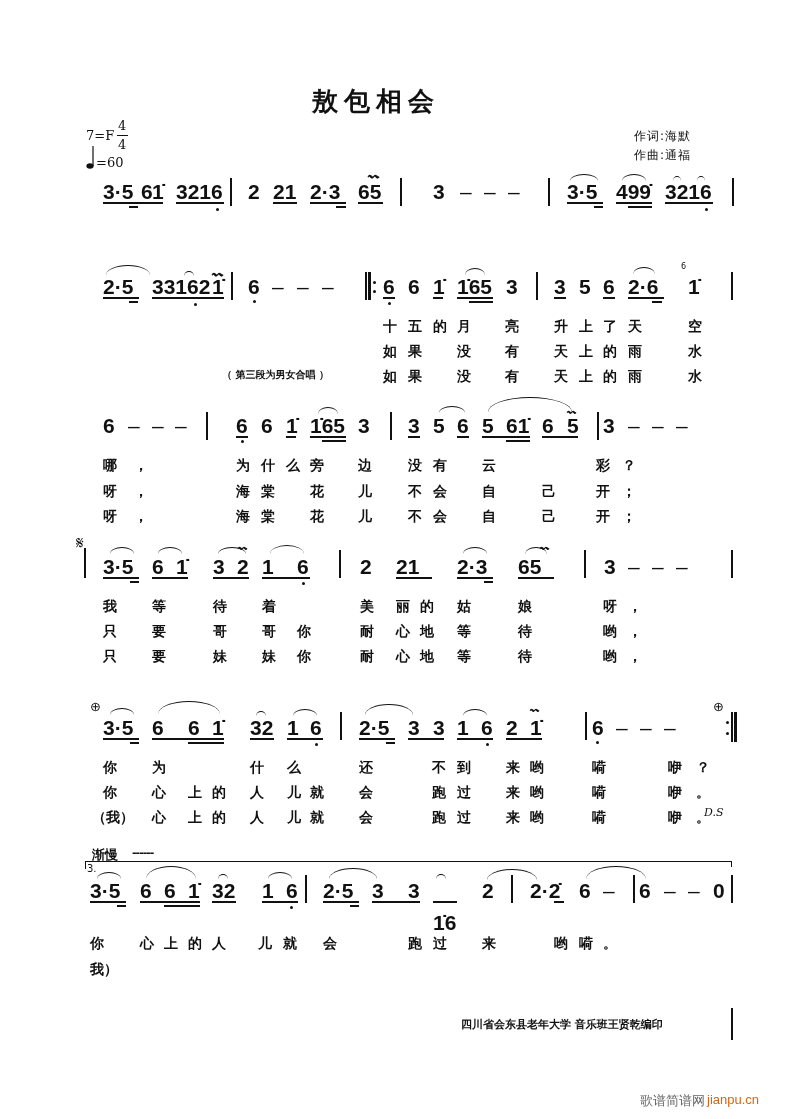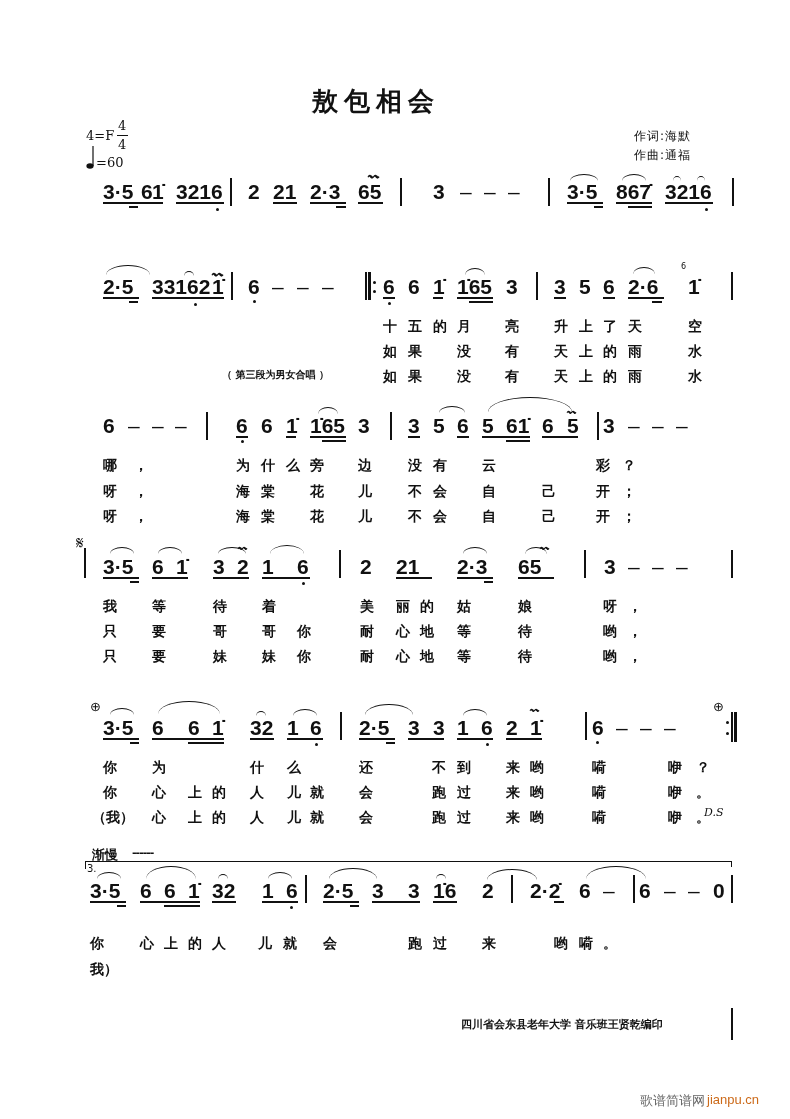--- a/index.html
+++ b/index.html
@@ -18,21 +18,21 @@
   .arc { position: absolute; border-top: 1.3px solid #111; border-radius: 50% 50% 0 0 / 100% 100% 0 0; }
   .bracket { position: absolute; border-top: 1.3px solid #111; }
   .foot { font-size: 11px; font-weight: bold; }
   .wm { font-family: "DejaVu Serif", serif; font-size: 13px; color: #666; }
   .wm2 { font-family: "Liberation Sans", sans-serif; font-size: 13px; color: #cc6a1a; }
 </style>
 </head>
 <body>
 
 <div class="abs title" style="left:312px;top:84px;">敖包相会</div>
-<div class="abs meta" style="left:86px;top:128px;">4=F</div>
+<div class="abs meta" style="left:86px;top:128px;">7=F</div>
 <div class="abs meta" style="left:118px;top:118px;">4</div>
 <div class="abs" style="left:117px;top:135px;width:11px;height:1px;background:#111;"></div>
 <div class="abs meta" style="left:118px;top:137px;">4</div>
 <div class="abs" style="left:86px;top:146px;width:10px;height:24px;">
   <svg width="10" height="24">
       <line x1="7" y1="0" x2="7" y2="20" stroke="#111" stroke-width="1.2"></line>
       <ellipse cx="4" cy="20" rx="3.6" ry="2.8" fill="#111"></ellipse>
     </svg>
 </div>
 <div class="abs meta" style="left:96px;top:155px;">=60</div>
@@ -61,21 +61,21 @@
   <div class="abs small" style="left:368px;top:167px;font-weight:bold;">〰</div>
   <div class="bar" style="left:400px;top:178px;height:28px;"></div>
 
   <div class="abs note" style="left:433px;top:181px;">3</div>
   <div class="abs note" style="left:460px;top:181px;font-weight:normal;">–</div>
   <div class="abs note" style="left:484px;top:181px;font-weight:normal;">–</div>
   <div class="abs note" style="left:508px;top:181px;font-weight:normal;">–</div>
   <div class="bar" style="left:548px;top:178px;height:28px;"></div>
 
   <div class="abs note" style="left:567px;top:181px;">3·5</div>
-  <div class="abs note" style="left:616px;top:181px;">867̇</div>
+  <div class="abs note" style="left:616px;top:181px;">499̇</div>
   <div class="abs note" style="left:665px;top:181px;">3216</div>
   <div class="arc" style="left:570px;top:174px;width:28px;height:6px;"></div>
   <div class="arc" style="left:622px;top:174px;width:24px;height:6px;"></div>
   <div class="arc" style="left:673px;top:176px;width:8px;height:4px;"></div>
   <div class="arc" style="left:697px;top:176px;width:8px;height:4px;"></div>
   <div class="ul" style="left:567px;top:202px;width:36px;"></div>
   <div class="ul" style="left:594px;top:206px;width:9px;"></div>
   <div class="ul" style="left:616px;top:202px;width:36px;"></div>
   <div class="ul" style="left:628px;top:206px;width:24px;"></div>
   <div class="ul" style="left:665px;top:202px;width:48px;"></div>
@@ -472,21 +472,21 @@
   <div class="dot" style="left:290px;top:906px;"></div>
   <div class="bar" style="left:305px;top:875px;height:28px;"></div>
 
   <div class="abs note" style="left:323px;top:880px;">2·5</div>
   <div class="arc" style="left:329px;top:868px;width:48px;height:10px;"></div>
   <div class="ul" style="left:323px;top:901px;width:36px;"></div>
   <div class="ul" style="left:350px;top:905px;width:9px;"></div>
   <div class="abs note" style="left:372px;top:880px;">3</div>
   <div class="abs note" style="left:408px;top:880px;">3</div>
   <div class="ul" style="left:372px;top:901px;width:48px;"></div>
-  <div class="abs note" style="left:433px;top:880px;">1̇6</div>
+  <div class="abs note" style="left:433px;top:912px;">1̇6</div>
   <div class="arc" style="left:436px;top:874px;width:10px;height:4px;"></div>
   <div class="ul" style="left:433px;top:901px;width:24px;"></div>
   <div class="abs note" style="left:482px;top:880px;">2</div>
   <div class="arc" style="left:487px;top:869px;width:50px;height:10px;"></div>
   <div class="bar" style="left:511px;top:875px;height:28px;"></div>
 
   <div class="abs note" style="left:530px;top:880px;">2·2̇</div>
   <div class="ul" style="left:554px;top:901px;width:10px;"></div>
   <div class="abs note" style="left:579px;top:880px;">6</div>
   <div class="arc" style="left:586px;top:866px;width:60px;height:12px;"></div>

